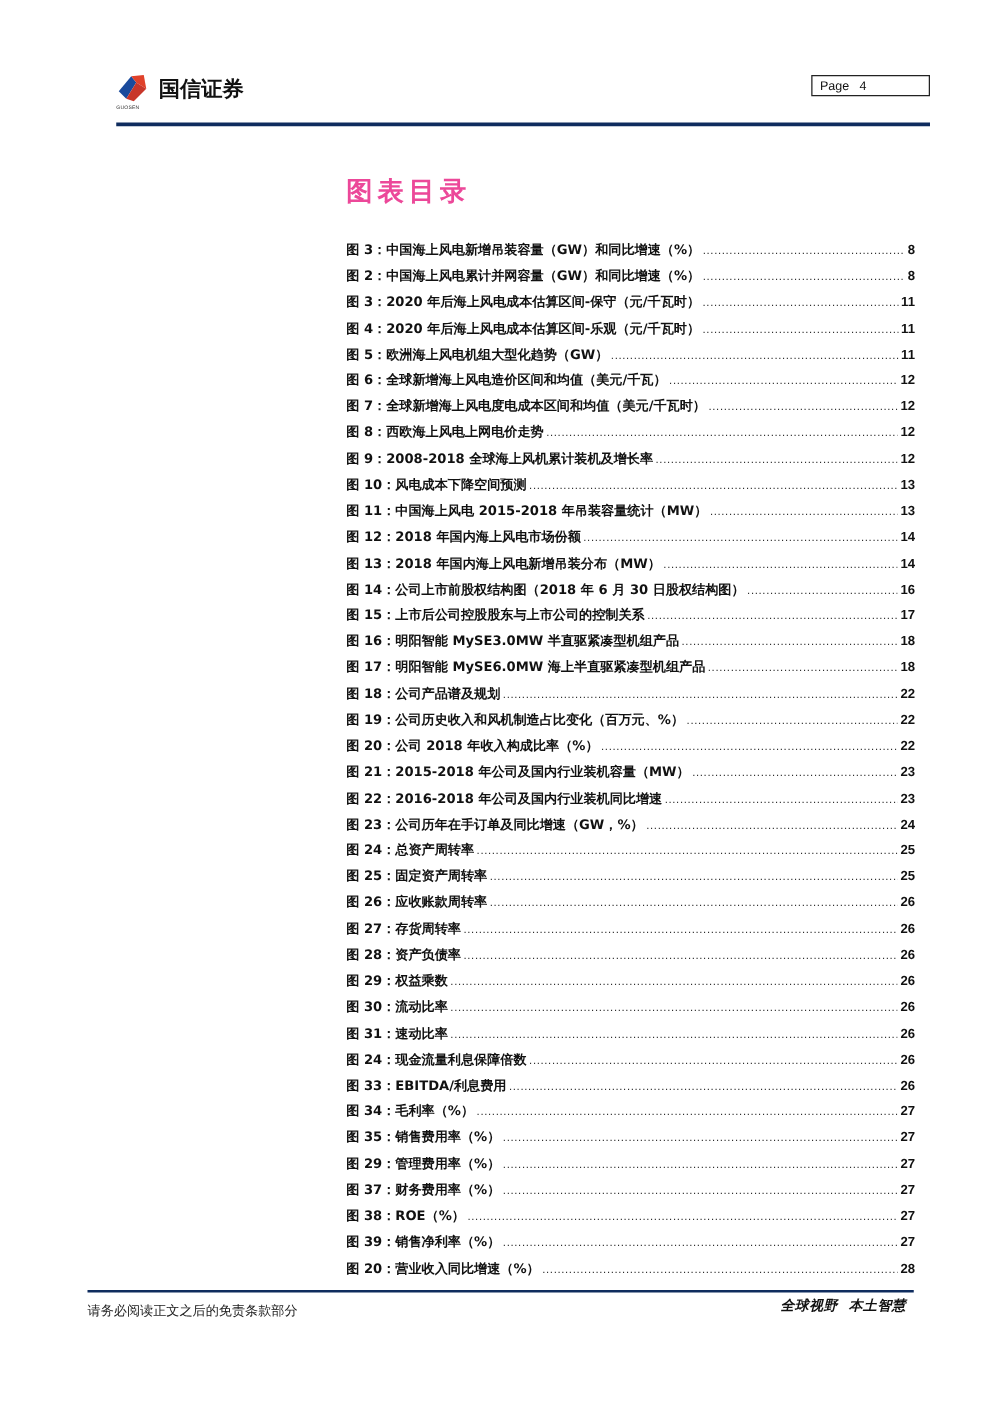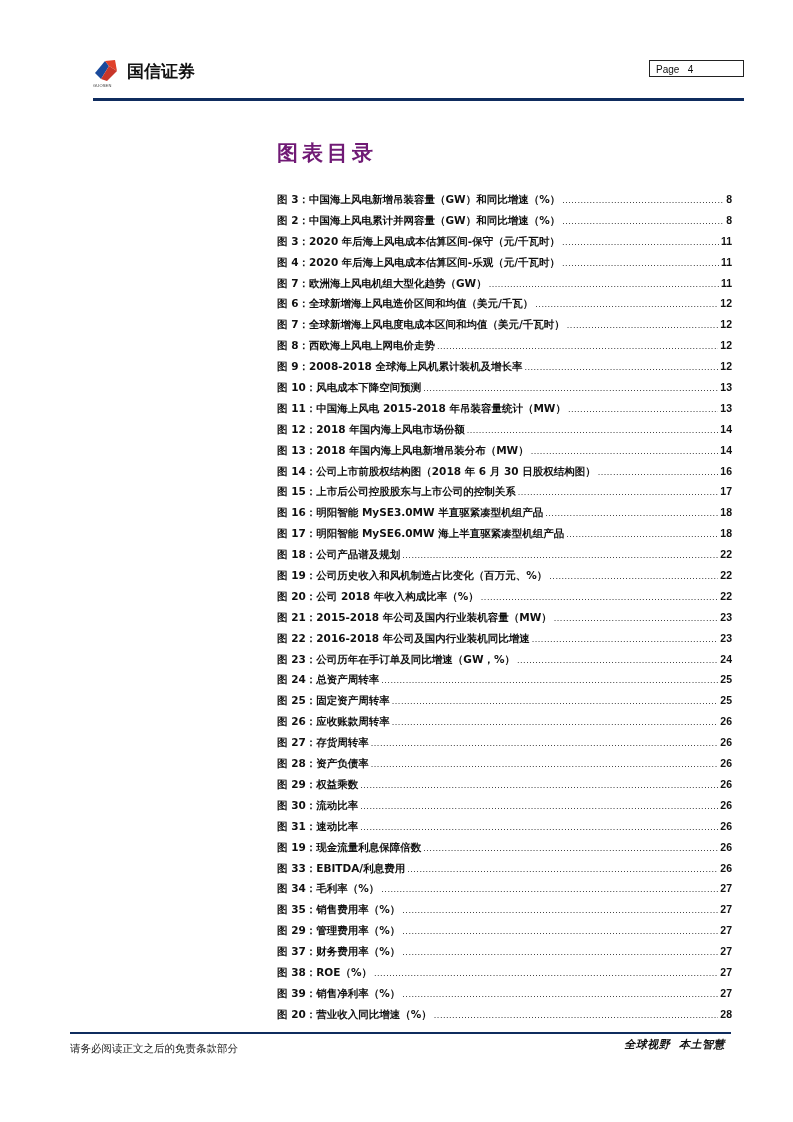--- a/index.html
+++ b/index.html
@@ -12,21 +12,21 @@
                  font-weight: bold; font-size: 17px; letter-spacing: 0px; color: #111; white-space: nowrap; }
     .logo-sub { position: absolute; left: 0; top: 26px; font-size: 4px; color: #333; letter-spacing: 0.2px;
                 font-family: "Liberation Sans", sans-serif; }
     .page-box { position: absolute; left: 636px; top: 60px; width: 95px; height: 17px;
                 border: 1px solid #222; border-right-width: 1.5px; border-bottom-width: 1.5px;
                 font-family: "Liberation Sans", sans-serif; font-size: 10px; line-height: 17px; padding-left: 6px;
                 box-sizing: border-box; white-space: pre; }
     .header-rule { position: absolute; left: 80px; top: 98px; width: 651px; height: 3px; background: #0f2c5e; }
 
     .title { position: absolute; left: 277px; top: 139px; font-family: Liberation Serif, serif;
-             font-size: 21px; font-weight: bold; letter-spacing: 4px; color: #701a75; }
+             font-size: 21px; font-weight: bold; letter-spacing: 4px; color: #ec4899; }
 
     .toc { position: absolute; left: 277px; top: 193px; width: 455px; margin: 0; padding: 0; list-style: none; }
     .toc-item { display: flex; align-items: baseline; height: 20.9px; font-size: 10.5px; font-weight: bold;
                 white-space: nowrap; }
     .toc-label { flex: 0 0 auto; }
     .toc-leader { flex: 1 1 auto; overflow: hidden; margin: 0 2px; color: #222; font-weight: normal;
                   font-size: 8px; letter-spacing: 0.5px; }
     .toc-leader::before { content: "................................................................................................................................................................................................................................................"; }
     .toc-page { flex: 0 0 auto; font-family: "Liberation Sans", sans-serif; font-weight: bold; font-size: 10.5px; }
 
@@ -70,21 +70,21 @@
       <span class="toc-label">图 3：2020 年后海上风电成本估算区间-保守（元/千瓦时）</span>
       <span class="toc-leader"></span>
       <span class="toc-page">11</span>
     </li>
   <li class="toc-item">
       <span class="toc-label">图 4：2020 年后海上风电成本估算区间-乐观（元/千瓦时）</span>
       <span class="toc-leader"></span>
       <span class="toc-page">11</span>
     </li>
   <li class="toc-item">
-      <span class="toc-label">图 7：欧洲海上风电机组大型化趋势（GW）</span>
+      <span class="toc-label">图 5：欧洲海上风电机组大型化趋势（GW）</span>
       <span class="toc-leader"></span>
       <span class="toc-page">11</span>
     </li>
   <li class="toc-item">
       <span class="toc-label">图 6：全球新增海上风电造价区间和均值（美元/千瓦）</span>
       <span class="toc-leader"></span>
       <span class="toc-page">12</span>
     </li>
   <li class="toc-item">
       <span class="toc-label">图 7：全球新增海上风电度电成本区间和均值（美元/千瓦时）</span>
@@ -205,21 +205,21 @@
       <span class="toc-label">图 30：流动比率</span>
       <span class="toc-leader"></span>
       <span class="toc-page">26</span>
     </li>
   <li class="toc-item">
       <span class="toc-label">图 31：速动比率</span>
       <span class="toc-leader"></span>
       <span class="toc-page">26</span>
     </li>
   <li class="toc-item">
-      <span class="toc-label">图 19：现金流量利息保障倍数</span>
+      <span class="toc-label">图 24：现金流量利息保障倍数</span>
       <span class="toc-leader"></span>
       <span class="toc-page">26</span>
     </li>
   <li class="toc-item">
       <span class="toc-label">图 33：EBITDA/利息费用</span>
       <span class="toc-leader"></span>
       <span class="toc-page">26</span>
     </li>
   <li class="toc-item">
       <span class="toc-label">图 34：毛利率（%）</span>

